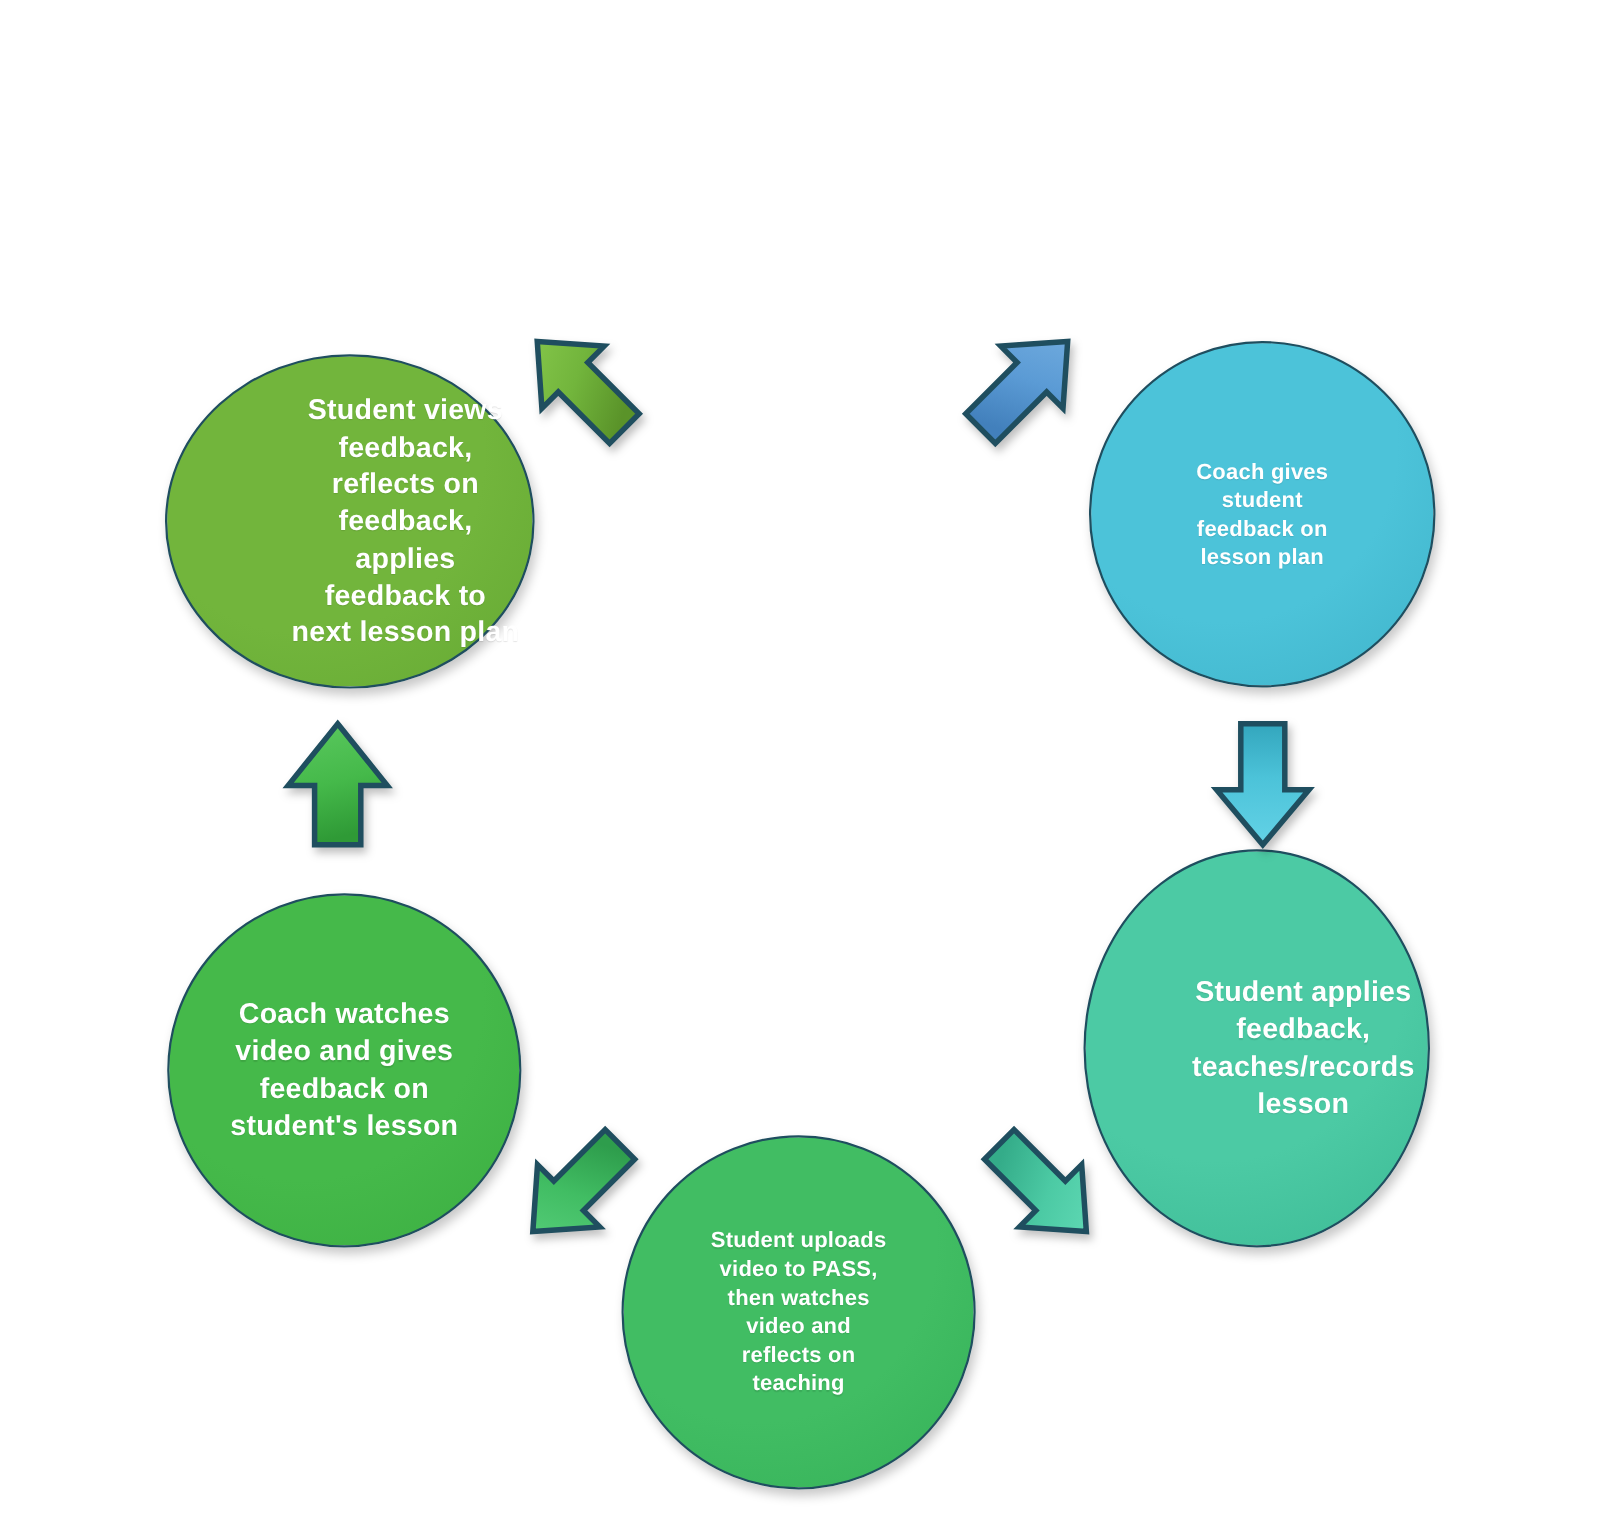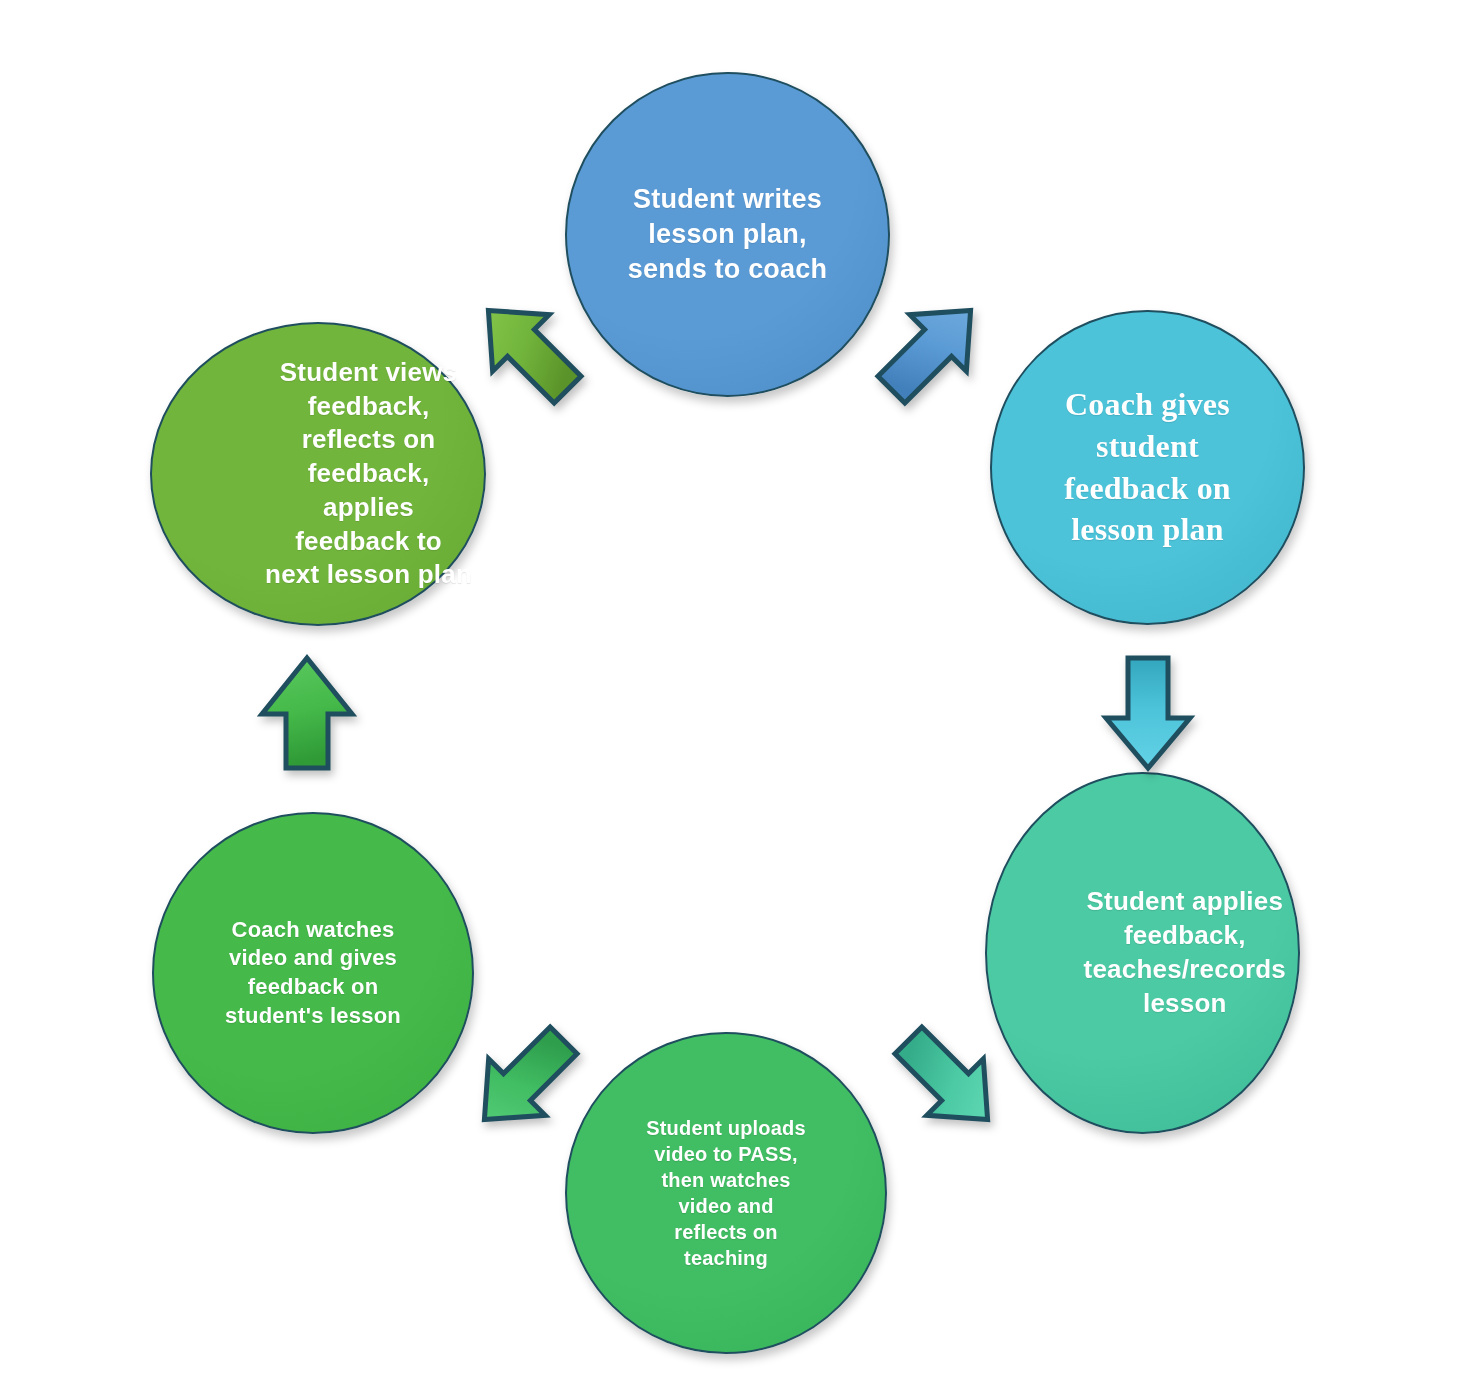--- a/index.html
+++ b/index.html
@@ -35,24 +35,24 @@
   }
   .node .label {
     padding: 0 12px;
     line-height: 1.30;
     text-shadow: 0 1px 1px rgba(0,0,0,0.10);
     white-space: pre-line;
   }
 
   
   #node-0 { left: 565px;  top: 72px;   width: 325px; height: 325px; font-size: 27px; }
-  #node-1 { left: 990px;  top: 310px;  width: 315px; height: 315px; font-size: 32px; font-family: Liberation Serif, serif; }
+  #node-1 { left: 990px;  top: 310px;  width: 315px; height: 315px; font-size: 20px; }
   #node-2 { left: 985px;  top: 772px;  width: 315px; height: 362px; font-size: 26px; justify-content: flex-end; }
   #node-3 { left: 565px;  top: 1032px; width: 322px; height: 322px; font-size: 20px; }
-  #node-4 { left: 152px;  top: 812px;  width: 322px; height: 322px; font-size: 22px; align-items: center; }
+  #node-4 { left: 152px;  top: 812px;  width: 322px; height: 322px; font-size: 26px; align-items: center; }
   #node-5 { left: 150px;  top: 322px;  width: 336px; height: 304px; font-size: 26px; justify-content: flex-end; }
 
   
   .arrow {
     position: absolute;
     filter: drop-shadow(3px 5px 4px rgba(0,0,0,0.25));
   }
   .arrow svg { display: block; overflow: visible; }
   .arrow svg polygon { stroke: #1f4e5f; stroke-width: 5; stroke-linejoin: miter; }
 
@@ -61,25 +61,20 @@
   #arrow-2 { left: 892px;  top: 1018px; }
   #arrow-3 { left: 468px;  top: 1018px; }
   #arrow-4 { left: 248px;  top: 652px;  }
   #arrow-5 { left: 472px;  top: 288px;  }
 </style>
 </head>
 <body>
 
 <div id="canvas" style="background: rgb(255, 255, 255);">
 
-  <div class="node" id="node-0" style="background: radial-gradient(circle at 38% 30%, rgb(91, 155, 213) 0%, rgb(91, 155, 213) 55%, rgb(74, 139, 199) 100%); border-color: rgb(31, 78, 95); color: rgb(255, 255, 255);">
-    <span class="label">Student writes
-lesson plan,
-sends to coach</span>
-  </div>
 
   <div class="node" id="node-1" style="background: radial-gradient(circle at 38% 30%, rgb(76, 195, 217) 0%, rgb(76, 195, 217) 55%, rgb(63, 179, 202) 100%); border-color: rgb(31, 78, 95); color: rgb(255, 255, 255);">
     <span class="label">Coach gives
 student
 feedback on
 lesson plan</span>
   </div>
 
   <div class="node" id="node-2" style="background: radial-gradient(circle at 38% 30%, rgb(76, 202, 164) 0%, rgb(76, 202, 164) 55%, rgb(60, 186, 149) 100%); border-color: rgb(31, 78, 95); color: rgb(255, 255, 255);">
     <span class="label">Student applies

